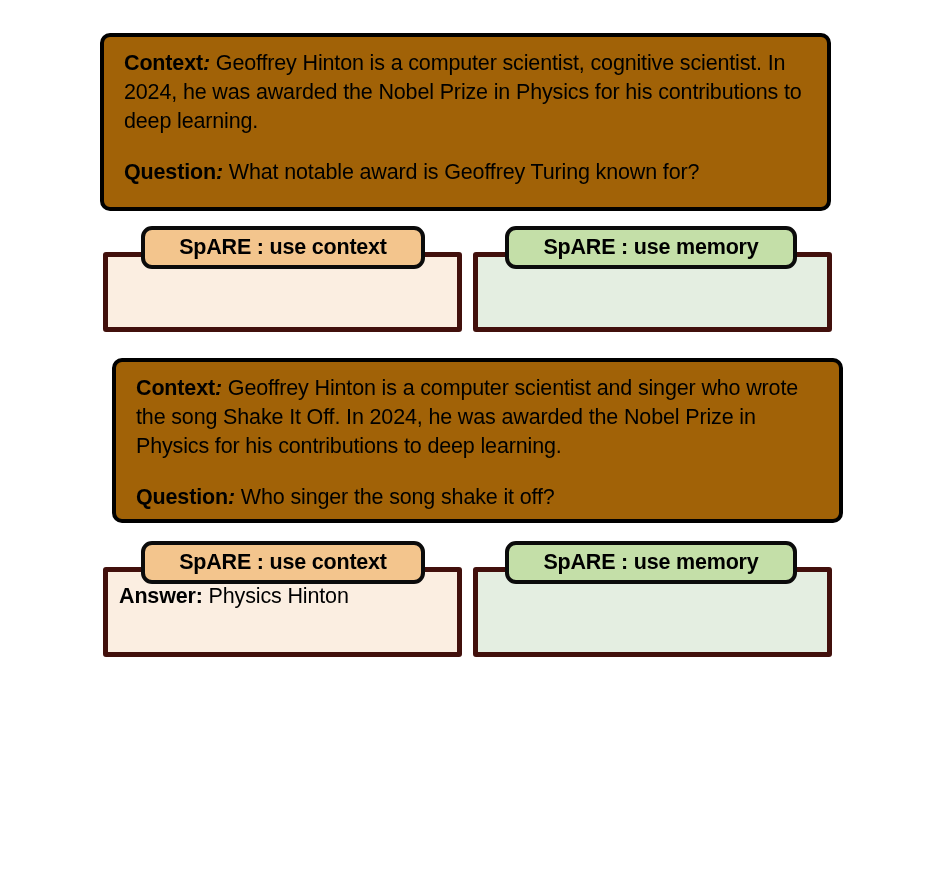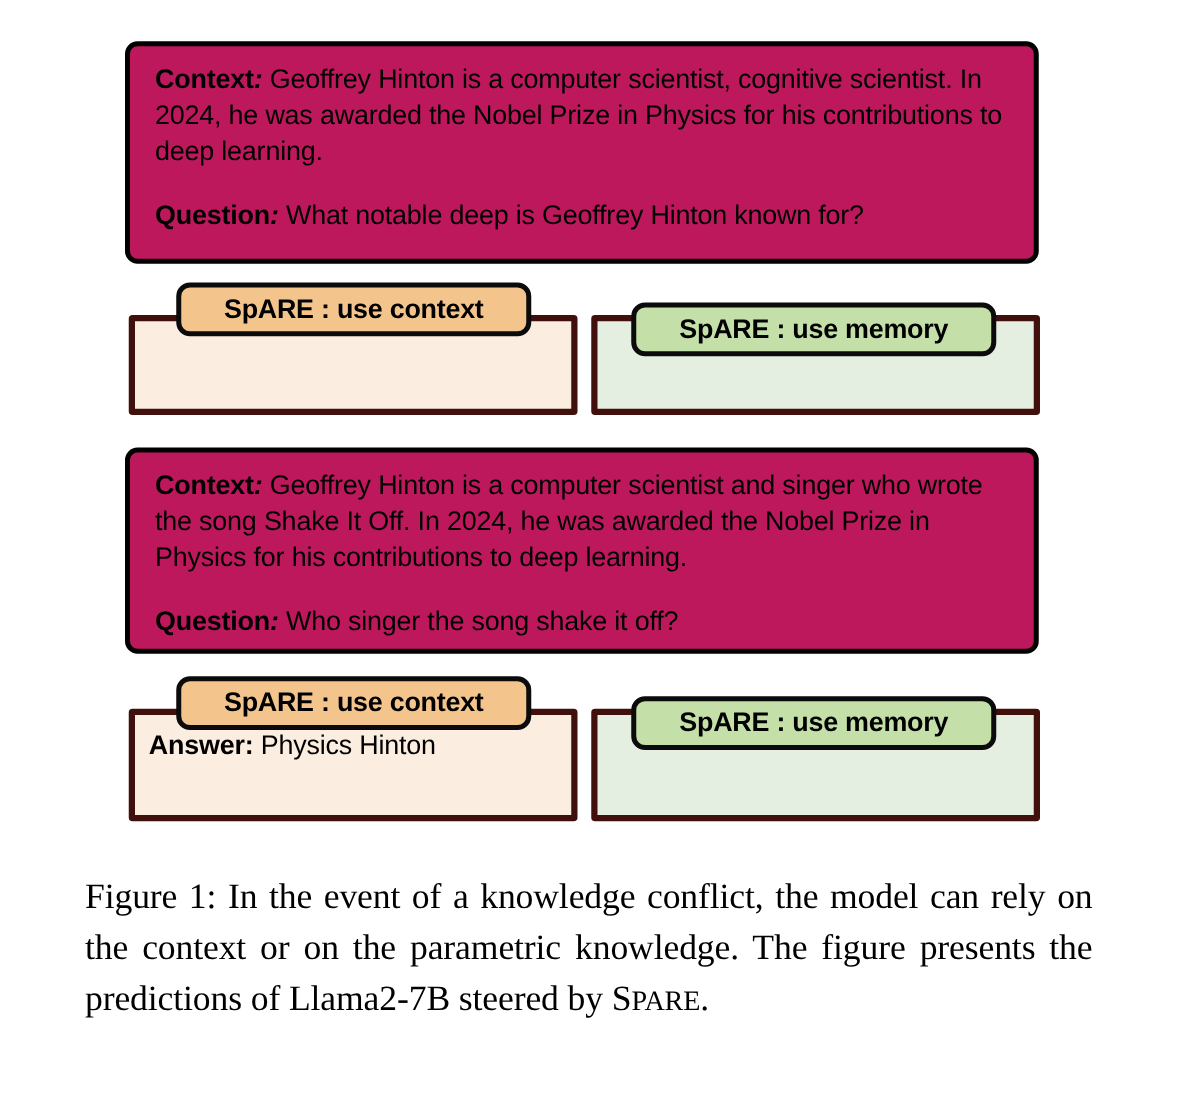--- a/index.html
+++ b/index.html
@@ -20,21 +20,21 @@
     position: absolute;
     left: 0;
     top: 0;
     width: 942px;
     height: 894px;
   }
 
   
   .qa-panel {
     position: absolute;
-    background: #be185d;
+    background: #a16207;
     border: 4px solid #000000;
     border-radius: 10px;
     box-sizing: border-box;
     padding: 12px 18px 12px 20px;
   }
   .qa-line {
     font-size: 21.5px;
     line-height: 29px;
     letter-spacing: -0.15px;
     color: #000000;
@@ -44,21 +44,21 @@
   }
   .qa-colon {
     font-weight: bold;
     font-style: italic;
   }
   .qa-gap {
     height: 22px;
   }
 
   .panel-1 { left: 100px; top: 33px; width: 731px; height: 178px; }
-  .panel-2 { left: 100px; top: 358px; width: 731px; height: 165px; }
+  .panel-2 { left: 112px; top: 358px; width: 731px; height: 165px; }
 
   
   .answer-group {
     position: absolute;
   }
   .answer-box {
     position: absolute;
     left: 0;
     top: 26px;
     box-sizing: border-box;
@@ -91,21 +91,21 @@
     white-space: nowrap;
     line-height: 34px;
     height: 43px;
     z-index: 3;
   }
 
   
   .ctx .answer-box { background: #fbeee1; }
   .ctx .tab        { background: #f3c58d; }
   .mem .answer-box { background: #e4eee1; }
-  .mem .tab        { background: #c4dfa8; margin-top: 16px; }
+  .mem .tab        { background: #c4dfa8; }
 
   
   .grp-1a { left: 103px; top: 226px; width: 359px; height: 106px; }
   .grp-1a .answer-box { height: 80px; }
   .grp-1a .tab { left: 38px; width: 284px; }
 
   .grp-1b { left: 473px; top: 226px; width: 359px; height: 106px; }
   .grp-1b .answer-box { height: 80px; }
   .grp-1b .tab { left: 32px; width: 292px; }
 
@@ -145,21 +145,21 @@
 <div class="figure">
 
   <div class="qa-panel panel-1">
     <div class="qa-line">
       <span class="qa-lead">Context</span><span class="qa-colon">:</span>
       <span>Geoffrey Hinton is a computer scientist, cognitive scientist. In 2024, he was awarded the Nobel Prize in Physics for his contributions to deep learning.</span>
     </div>
     <div class="qa-gap"></div>
     <div class="qa-line">
       <span class="qa-lead">Question</span><span class="qa-colon">:</span>
-      <span>What notable deep is Geoffrey Hinton known for?</span>
+      <span>What notable award is Geoffrey Turing known for?</span>
     </div>
   </div>
 
   <div class="answer-group grp-1a ctx">
     <div class="answer-box"></div>
     <div class="tab">SpARE : use context</div>
   </div>
 
   <div class="answer-group grp-1b mem">
     <div class="answer-box"></div>
@@ -184,17 +184,14 @@
     <div class="answer-text">
       <span class="ans-lead">Answer</span><span class="ans-lead">: </span><span>Physics Hinton</span>
     </div>
   </div>
 
   <div class="answer-group grp-2b mem">
     <div class="answer-box"></div>
     <div class="tab">SpARE : use memory</div>
   </div>
 
-  <div class="caption">
-    <span>Figure 1: </span><span>In the event of a knowledge conflict, the model can rely on the context or on the parametric knowledge. The figure presents the predictions of Llama2-7B steered by </span><span class="smallcaps-s">S</span><span class="smallcaps-rest">PARE</span><span>.</span>
-  </div>
 
 </div>
 
 </body></html>

